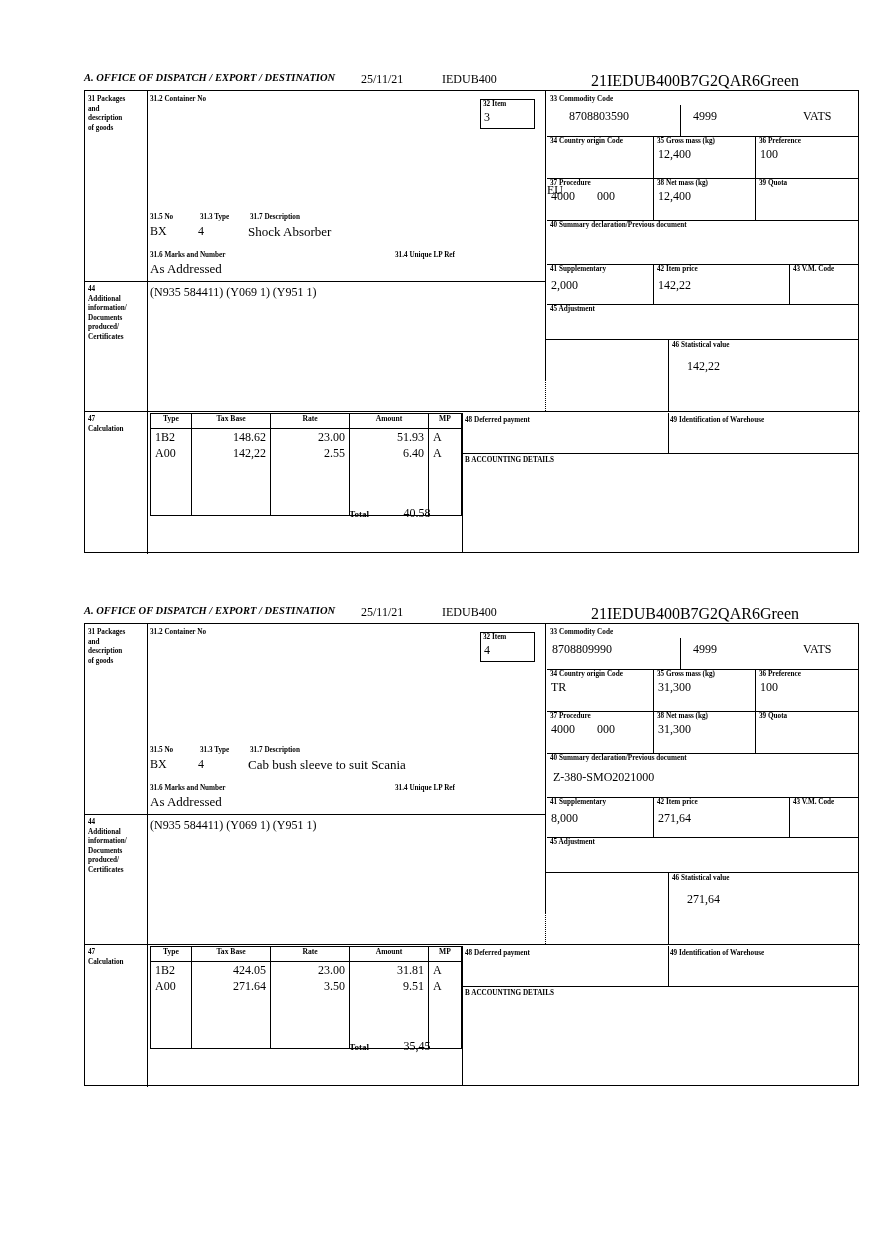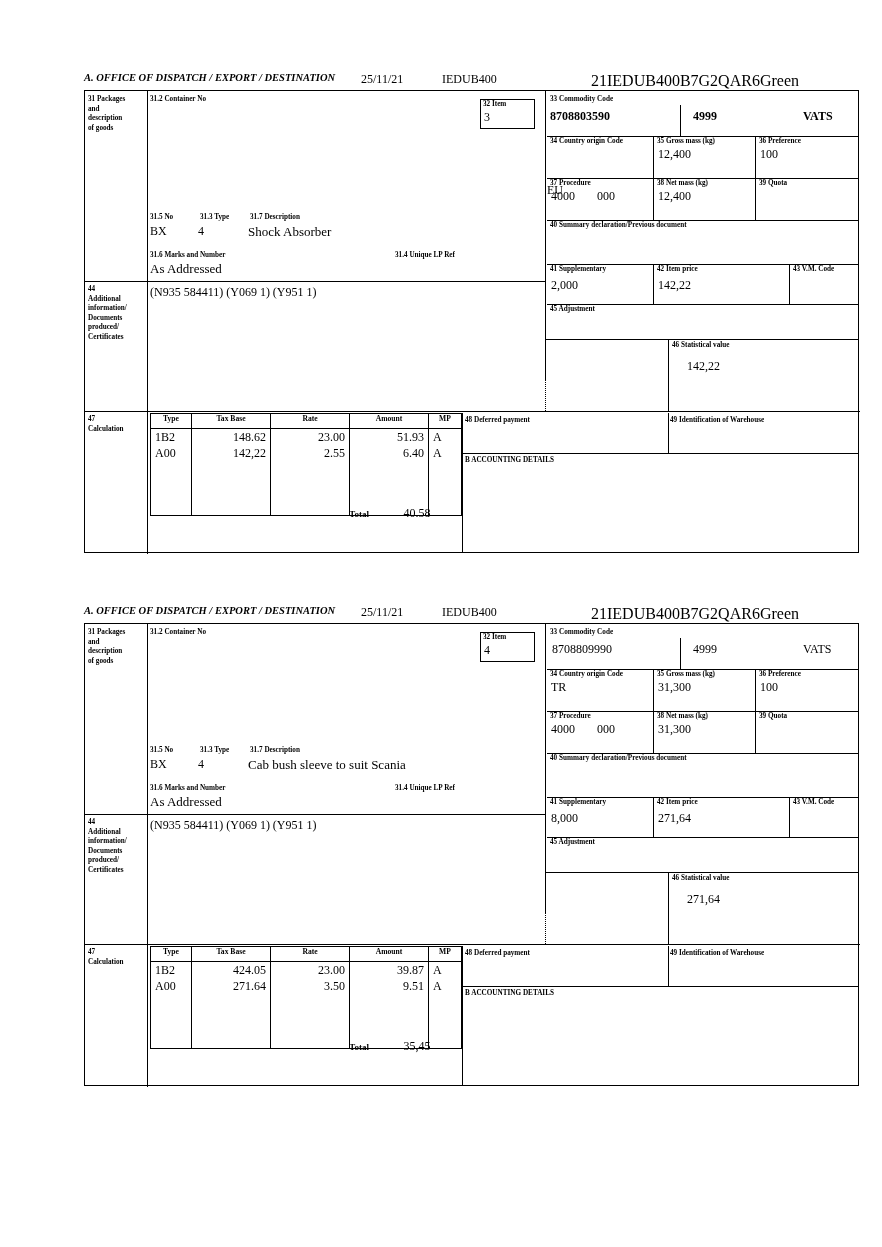--- a/index.html
+++ b/index.html
@@ -168,21 +168,21 @@
 
       <div class="cell" style="left:395px; top:8px; width:55px; height:30px; border:1px solid #000;">
         <div class="lbl" style="padding-left:2px;">32 Item</div>
         <div class="val" style="padding-left:3px;">3</div>
       </div>
 
       <div class="vsep-right" style="top:0; height:290px;"></div>
 
       <div class="cell" style="left:462px; top:4px; width:311px; height:42px; border-bottom:1px solid #000;">
         <div class="lbl" style="padding-left:3px;">33 Commodity Code</div>
-        <div class="val" style="padding-left:3px; padding-top:4px; position:relative;font-weight:bold;">
+        <div class="val" style="padding-left:22px; padding-top:4px; position:relative;">
           <span>8708803590</span>
           <span style="position:absolute; left:146px; top:4px;">4999</span>
           <span style="position:absolute; left:256px; top:4px;">VATS</span>
         </div>
       </div>
       <div class="cell" style="left:595px; top:14px; height:32px; border-left:1px solid #000;"></div>
 
       <div class="cell" style="left:462px; top:46px; width:107px; height:42px; border-bottom:1px solid #000; border-right:1px solid #000;">
         <div class="lbl" style="padding-left:3px;">34 Country origin Code</div>
         <div class="val" style="padding-left:0;margin-top:36px;">EU</div>
@@ -407,20 +407,21 @@
         <div class="lbl" style="padding-left:3px;">38 Net mass (kg)</div>
         <div class="val" style="padding-left:4px;">31,300</div>
       </div>
       <div class="cell" style="left:671px; top:88px; width:102px; height:42px; border-bottom:1px solid #000;">
         <div class="lbl" style="padding-left:3px;">39 Quota</div>
         <div class="val" style="padding-left:4px;"></div>
       </div>
 
       <div class="cell" style="left:462px; top:130px; width:311px; height:44px; border-bottom:1px solid #000;">
         <div class="lbl" style="padding-left:3px;">40 Summary declaration/Previous document</div>
+        <div class="val" style="padding-left:6px; padding-top:6px;">Z-380-SMO2021000</div>
       </div>
 
       <div class="cell" style="left:462px; top:174px; width:107px; height:40px; border-bottom:1px solid #000; border-right:1px solid #000;">
         <div class="lbl" style="padding-left:3px;">41 Supplementary</div>
         <div class="val" style="padding-left:4px; padding-top:3px;">8,000</div>
       </div>
       <div class="cell" style="left:569px; top:174px; width:136px; height:40px; border-bottom:1px solid #000; border-right:1px solid #000;">
         <div class="lbl" style="padding-left:3px;">42 Item price</div>
         <div class="val" style="padding-left:4px; padding-top:3px;">271,64</div>
       </div>
@@ -476,21 +477,21 @@
           </td>
           <td class="calc-cell ta-r">
             <div>424.05</div>
             <div>271.64</div>
           </td>
           <td class="calc-cell ta-r">
             <div>23.00</div>
             <div>3.50</div>
           </td>
           <td class="calc-cell ta-r">
-            <div>39.87</div>
+            <div>31.81</div>
             <div>9.51</div>
           </td>
           <td class="calc-cell ta-l">
             <div>A</div>
             <div>A</div>
           </td>
         </tr>
       </tbody>
         </table>
 

